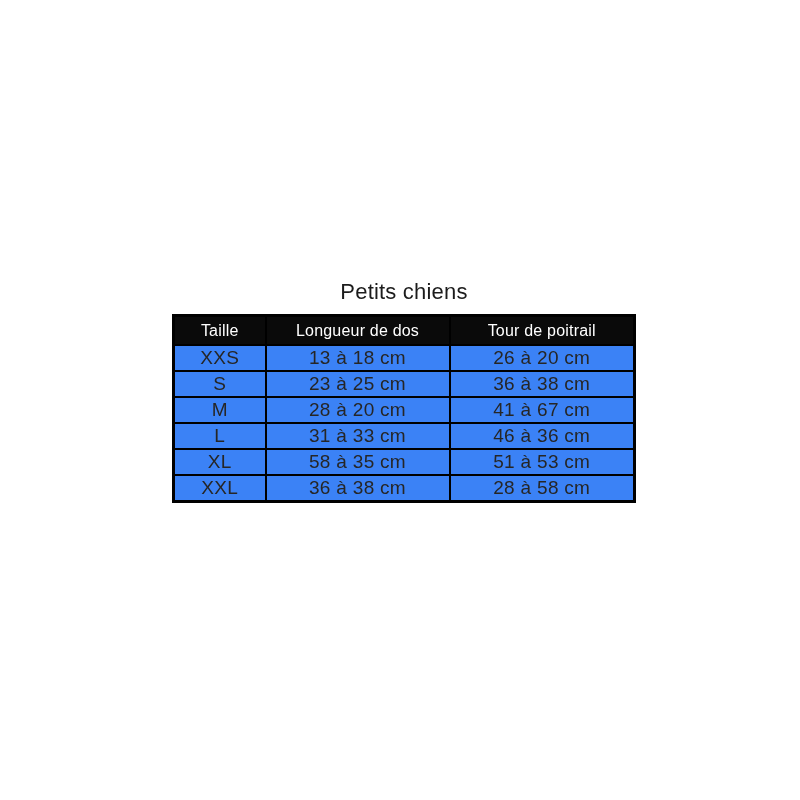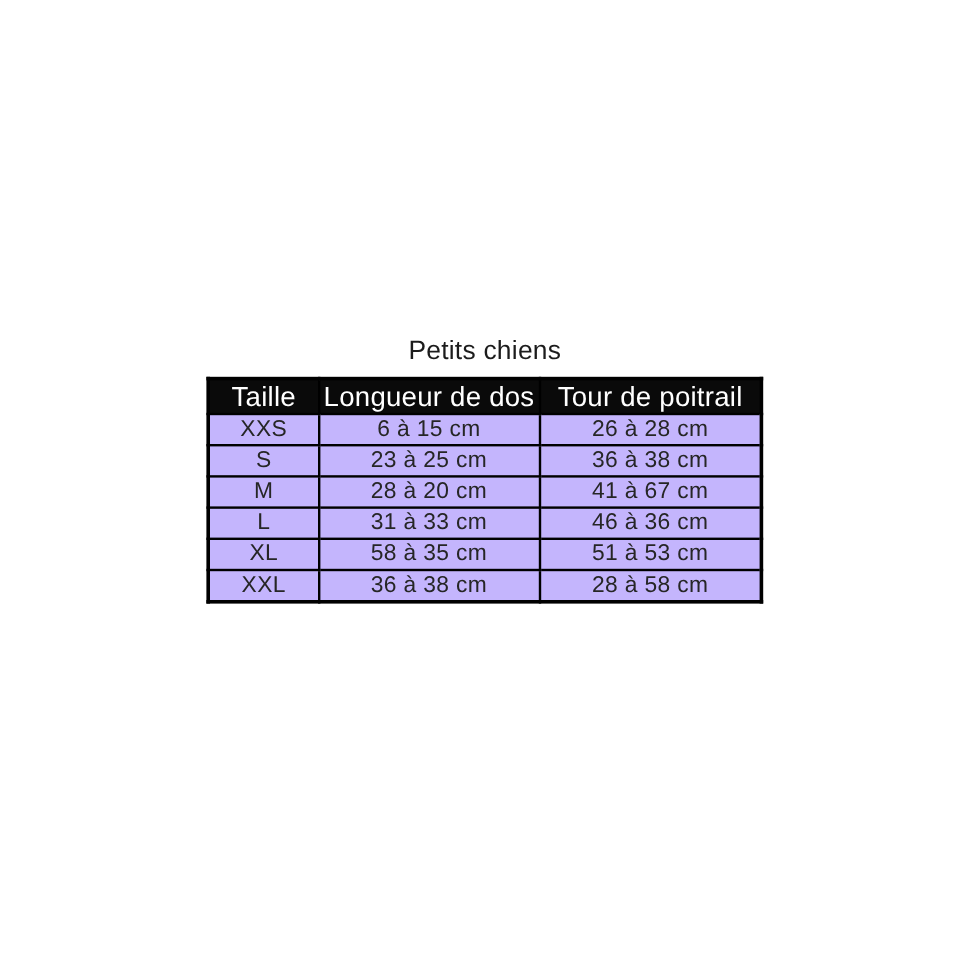--- a/index.html
+++ b/index.html
@@ -35,30 +35,30 @@
     width: 461px;
     margin: 0 auto;
     border: 3px solid #000000;
   }
   col.c1 { width: 92px; }
   col.c2 { width: 184px; }
   col.c3 { width: 185px; }
   .size-table th {
     background: #0a0a0a;
     color: #ffffff;
-    font-size: 23px;
+    font-size: 16px;
     font-weight: 400;
     height: 27px;
     padding: 0;
     text-align: center;
     border: 2px solid #000000;
     letter-spacing: 0.2px;
   }
   .size-table td {
-    background: #c4b5fd;
+    background: #3b82f6;
     color: #262626;
     font-size: 19px;
     font-weight: 400;
     height: 20px;
     padding: 1px 0;
     text-align: center;
     vertical-align: middle;
     border: 2px solid #000000;
     letter-spacing: 0.3px;
   }
@@ -77,22 +77,22 @@
     <thead>
       <tr>
         <th>Taille</th>
         <th>Longueur de dos</th>
         <th>Tour de poitrail</th>
       </tr>
     </thead>
     <tbody>
       <tr>
         <td>XXS</td>
-        <td>6 à 15 cm</td>
-        <td>26 à 28 cm</td>
+        <td>13 à 18 cm</td>
+        <td>26 à 20 cm</td>
       </tr>
       <tr>
         <td>S</td>
         <td>23 à 25 cm</td>
         <td>36 à 38 cm</td>
       </tr>
       <tr>
         <td>M</td>
         <td>28 à 20 cm</td>
         <td>41 à 67 cm</td>

